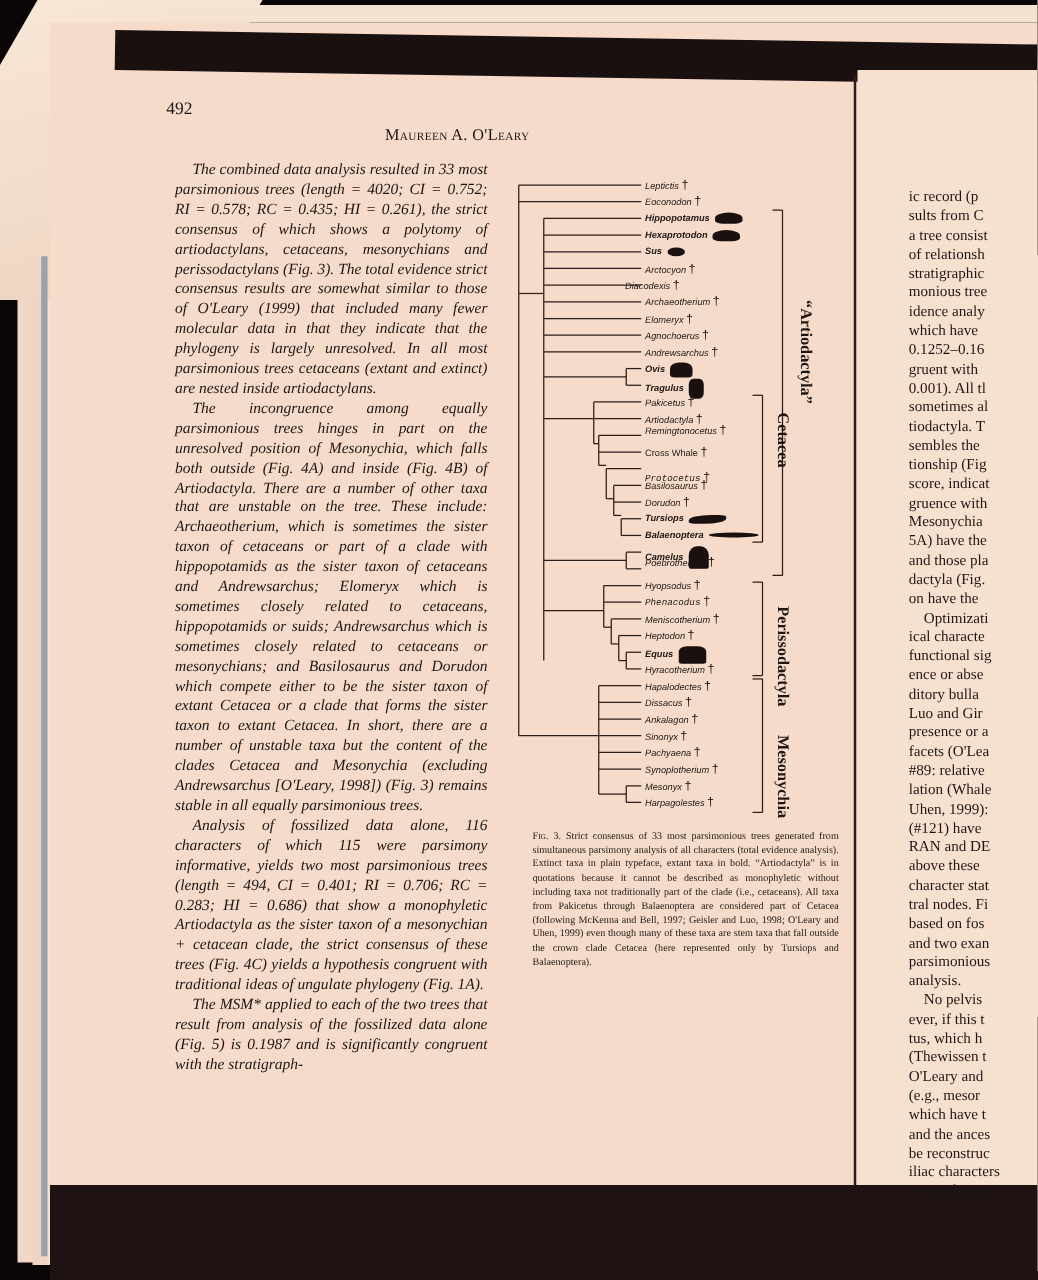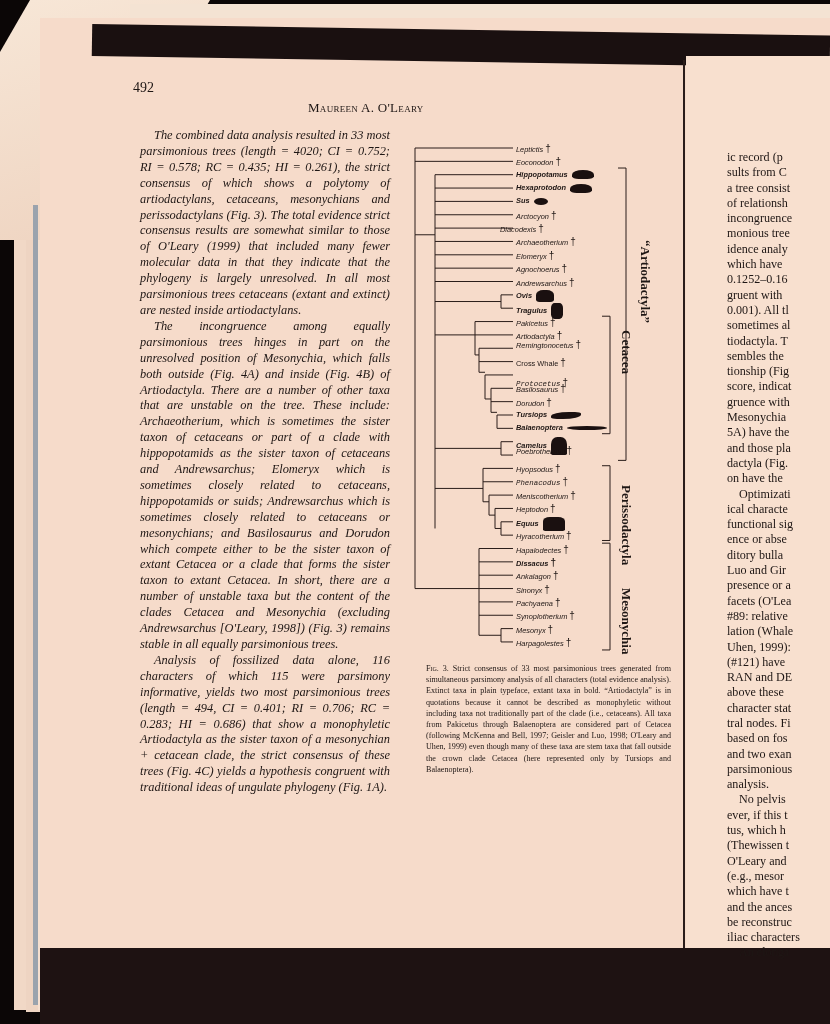--- a/index.html
+++ b/index.html
@@ -45,20 +45,21 @@
 <div class="gutter"></div>
 <div class="botband"></div>
 
 <div class="hdr-page">492</div>
 <div class="hdr-author">Maureen A. O'Leary</div>
 
 <div class="col" id="leftcol">
     <p class="ind">The combined data analysis resulted in 33 most parsimonious trees (length = 4020; CI = 0.752; RI = 0.578; RC = 0.435; HI = 0.261), the strict consensus of which shows a polytomy of artiodactylans, cetaceans, mesonychians and perissodactylans (Fig. 3). The total evidence strict consensus results are somewhat similar to those of O'Leary (1999) that included many fewer molecular data in that they indicate that the phylogeny is largely unresolved. In all most parsimonious trees cetaceans (extant and extinct) are nested inside artiodactylans.</p>
     <p class="ind">The incongruence among equally parsimonious trees hinges in part on the unresolved position of Mesonychia, which falls both outside (Fig. 4A) and inside (Fig. 4B) of Artiodactyla. There are a number of other taxa that are unstable on the tree. These include: Archaeotherium, which is sometimes the sister taxon of cetaceans or part of a clade with hippopotamids as the sister taxon of cetaceans and Andrewsarchus; Elomeryx which is sometimes closely related to cetaceans, hippopotamids or suids; Andrewsarchus which is sometimes closely related to cetaceans or mesonychians; and Basilosaurus and Dorudon which compete either to be the sister taxon of extant Cetacea or a clade that forms the sister taxon to extant Cetacea. In short, there are a number of unstable taxa but the content of the clades Cetacea and Mesonychia (excluding Andrewsarchus [O'Leary, 1998]) (Fig. 3) remains stable in all equally parsimonious trees.</p>
     <p class="ind">Analysis of fossilized data alone, 116 characters of which 115 were parsimony informative, yields two most parsimonious trees (length = 494, CI = 0.401; RI = 0.706; RC = 0.283; HI = 0.686) that show a monophyletic Artiodactyla as the sister taxon of a mesonychian + cetacean clade, the strict consensus of these trees (Fig. 4C) yields a hypothesis congruent with traditional ideas of ungulate phylogeny (Fig. 1A).</p>
+    <p class="ind">The MSM* applied to each of the two trees that result from analysis of the fossilized data alone (Fig. 5) is 0.1987 and is significantly congruent with the stratigraph-</p>
   </div>
 
 <svg class="tree" id="tree" viewBox="0 0 240 520" width="240" height="520">
     <line x1="10" y1="10" x2="10" y2="96.77499999999999" stroke="#2a1d1a" stroke-width="1"></line>
     <line x1="10" y1="10" x2="108" y2="10" stroke="#2a1d1a" stroke-width="1"></line>
     <line x1="10" y1="23.35" x2="108" y2="23.35" stroke="#2a1d1a" stroke-width="1"></line>
     <line x1="10" y1="96.77499999999999" x2="30" y2="96.77499999999999" stroke="#2a1d1a" stroke-width="1"></line>
     <line x1="30" y1="36.7" x2="30" y2="390.47499999999997" stroke="#2a1d1a" stroke-width="1"></line>
     <line x1="30" y1="36.7" x2="108" y2="36.7" stroke="#2a1d1a" stroke-width="1"></line>
     <line x1="30" y1="50.05" x2="108" y2="50.05" stroke="#2a1d1a" stroke-width="1"></line>
@@ -161,40 +162,40 @@
     <div class="taxon bold" style="left: 516px; top: 423.35px;"><span>Balaenoptera</span><span style="display: inline-block; background: rgb(26, 16, 16); margin-left: 4px; vertical-align: middle; width: 40px; height: 4px; border-radius: 50%;"></span></div>
     <div class="taxon bold" style="left: 516px; top: 436.7px;"><span>Camelus</span><span style="display: inline-block; background: rgb(26, 16, 16); margin-left: 4px; vertical-align: middle; width: 16px; height: 18px; border-radius: 40% 40% 10% 10%;"></span></div>
     <div class="taxon" style="left: 516px; top: 445px;"><span>Poebrotherium</span><span style="font-style: normal; font-size: 10px; margin-left: 2px;">†</span></div>
     <div class="taxon" style="left: 516px; top: 463.4px;"><span>Hyopsodus</span><span style="font-style: normal; font-size: 10px; margin-left: 2px;">†</span></div>
     <div class="taxon" style="left: 516px; top: 476.75px; font-family: Liberation Mono, monospace;"><span>Phenacodus</span><span style="font-style: normal; font-size: 10px; margin-left: 2px;">†</span></div>
     <div class="taxon" style="left: 516px; top: 490.1px;"><span>Meniscotherium</span><span style="font-style: normal; font-size: 10px; margin-left: 2px;">†</span></div>
     <div class="taxon" style="left: 516px; top: 503.45px;"><span>Heptodon</span><span style="font-style: normal; font-size: 10px; margin-left: 2px;">†</span></div>
     <div class="taxon bold" style="left: 516px; top: 516.8px;"><span>Equus</span><span style="display: inline-block; background: rgb(26, 16, 16); margin-left: 4px; vertical-align: middle; width: 22px; height: 14px; border-radius: 30% 30% 10% 10%;"></span></div>
     <div class="taxon" style="left: 516px; top: 530.15px;"><span>Hyracotherium</span><span style="font-style: normal; font-size: 10px; margin-left: 2px;">†</span></div>
     <div class="taxon" style="left: 516px; top: 543.5px;"><span>Hapalodectes</span><span style="font-style: normal; font-size: 10px; margin-left: 2px;">†</span></div>
-    <div class="taxon" style="left: 516px; top: 556.85px; font-weight: bold;"><span>Dissacus</span><span style="font-style: normal; font-size: 10px; margin-left: 2px;">†</span></div>
+    <div class="taxon" style="left: 516px; top: 556.85px;"><span>Dissacus</span><span style="font-style: normal; font-size: 10px; margin-left: 2px;">†</span></div>
     <div class="taxon" style="left: 516px; top: 570.2px;"><span>Ankalagon</span><span style="font-style: normal; font-size: 10px; margin-left: 2px;">†</span></div>
     <div class="taxon" style="left: 516px; top: 583.55px;"><span>Sinonyx</span><span style="font-style: normal; font-size: 10px; margin-left: 2px;">†</span></div>
     <div class="taxon" style="left: 516px; top: 596.9px;"><span>Pachyaena</span><span style="font-style: normal; font-size: 10px; margin-left: 2px;">†</span></div>
     <div class="taxon" style="left: 516px; top: 610.25px;"><span>Synoplotherium</span><span style="font-style: normal; font-size: 10px; margin-left: 2px;">†</span></div>
     <div class="taxon" style="left: 516px; top: 623.6px;"><span>Mesonyx</span><span style="font-style: normal; font-size: 10px; margin-left: 2px;">†</span></div>
     <div class="taxon" style="left: 516px; top: 636.95px;"><span>Harpagolestes</span><span style="font-style: normal; font-size: 10px; margin-left: 2px;">†</span></div>
   </div>
 
 <div class="caption">
   <span class="lbl">Fig. 3.</span>
   <span>Strict consensus of 33 most parsimonious trees generated from simultaneous parsimony analysis of all characters (total evidence analysis). Extinct taxa in plain typeface, extant taxa in bold. “Artiodactyla” is in quotations because it cannot be described as monophyletic without including taxa not traditionally part of the clade (i.e., cetaceans). All taxa from Pakicetus through Balaenoptera are considered part of Cetacea (following McKenna and Bell, 1997; Geisler and Luo, 1998; O'Leary and Uhen, 1999) even though many of these taxa are stem taxa that fall outside the crown clade Cetacea (here represented only by Tursiops and Balaenoptera).</span>
 </div>
 
 <div class="rcol" id="rightcol">
     <div>ic record (p</div>
     <div>sults from C</div>
     <div>a tree consist</div>
     <div>of relationsh</div>
-    <div>incongruence</div>
+    <div>stratigraphic</div>
     <div>monious tree</div>
     <div>idence analy</div>
     <div>which  have</div>
     <div>0.1252–0.16</div>
     <div>gruent  with</div>
     <div>0.001). All tl</div>
     <div>sometimes al</div>
     <div>tiodactyla. T</div>
     <div>sembles  the</div>
     <div>tionship (Fig</div>

